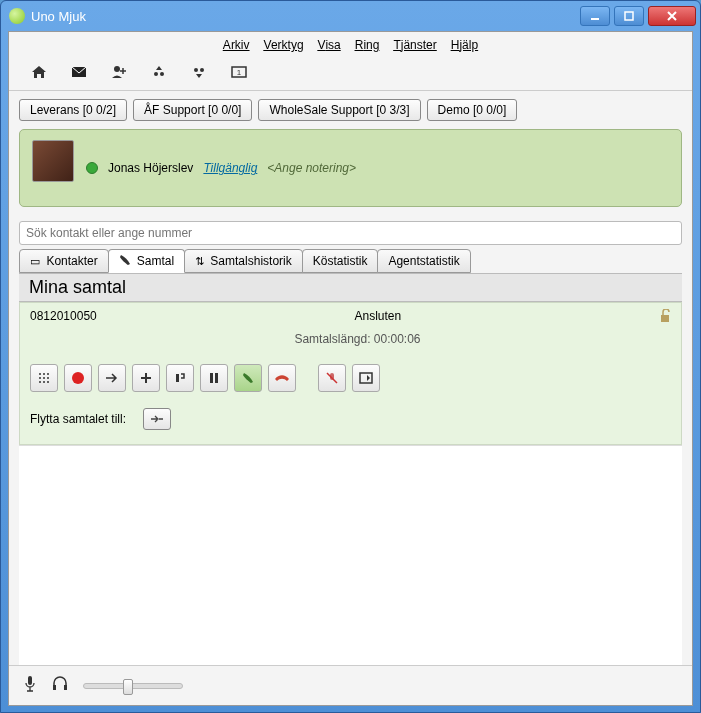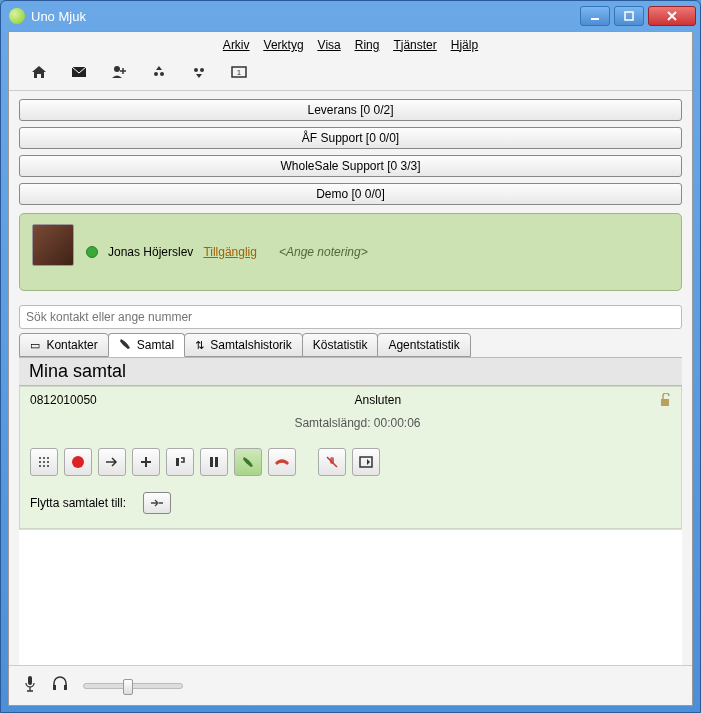--- a/index.html
+++ b/index.html
@@ -12,28 +12,28 @@
 .win-btn { width: 30px; height: 20px; border-radius: 3px; display:flex; align-items:center; justify-content:center; cursor:pointer; }
 .win-min { background: linear-gradient(#7bb6f3,#4d8dd3); border:1px solid #3474ba; color:#fff; font-weight:bold; }
 .win-max { background: linear-gradient(#7bb6f3,#4d8dd3); border:1px solid #3474ba; color:#fff; }
 .win-close { width: 48px; background: linear-gradient(#e77,#c33); border:1px solid #922; color:#fff; font-weight:bold; }
 .client { background: #f4f4f4; margin: 0 7px 7px 7px; height: 675px; border:1px solid #999; display:flex; flex-direction:column; }
 .menubar { display:flex; gap: 2px; padding: 4px 6px; font-size: 12px; justify-content: center; }
 .menubar span { padding: 2px 6px; text-decoration: underline; text-underline-offset: 1px; cursor:pointer; }
 .menubar span:first-letter { text-decoration: underline; }
 .toolbar { display:flex; gap: 20px; padding: 6px 20px 10px 20px; border-bottom: 1px solid #ccc; }
 .toolbar .tb { width: 20px; height: 16px; display:flex; align-items:center; justify-content:center; cursor:pointer; color:#333; }
-.queue-row { display:flex; gap: 6px; padding: 8px 10px; flex-direction: column; }
+.queue-row { display:flex; gap: 6px; padding: 8px 10px; }
 .queue-btn { background: linear-gradient(#fdfdfd,#e8e8e8); border:1px solid #888; border-radius:3px; padding: 3px 10px; font-size: 12px; cursor:pointer; }
 .profile-card { margin: 0 10px 10px 10px; background: #cde2b3; border:1px solid #9fb784; border-radius:5px; padding: 10px 12px; display:flex; gap:12px; min-height: 78px; }
 .avatar { width: 42px; height: 42px; border:1px solid #999; background: linear-gradient(135deg,#7a4a35,#402217); border-radius:2px; }
 .profile-line { display:flex; align-items:center; gap:10px; font-size:12px; }
 .status-dot { width:12px; height:12px; border-radius:50%; background:#3aa93a; border:1px solid #2d7d2d; }
-.status-link { color:#a16207; text-decoration:underline; }
-.note { color:#506838; font-style: italic; margin-left: 12px; }
+.status-link { color:#0369a1; text-decoration:underline;font-style:italic; }
+.note { color:#506838; font-style: italic; }
 .search-row { padding: 4px 10px; }
 .search-input { width:100%; border:1px solid #bbb; border-radius:3px; padding:4px 6px; font-size:12px; color:#888; }
 .tabs { display:flex; padding: 0 10px; font-size:12px; }
 .tab { border:1px solid #999; border-bottom:1px solid #999; background: linear-gradient(#fafafa,#e5e5e5); padding:4px 10px; display:flex; align-items:center; gap:6px; border-radius:4px 4px 0 0; margin-right:-1px; cursor:pointer; }
 .tab.active { background:#fff; border-bottom:1px solid #fff; position:relative; z-index:2; }
 .tab-icon { font-size:11px; }
 .subhdr { background:#e6e6e6; border-top:1px solid #bbb; border-bottom:1px solid #bbb; padding:3px 10px; font-size:18px; margin: 0 10px; }
 .call-area { background:#e8f4e0; margin:0 10px; padding: 0; border:1px solid #cdd9c4; flex: 0 0 auto; }
 .call-top { display:flex; justify-content:space-between; padding:6px 10px 2px 10px; font-size:12px; }
 .lock { color:#b8a060; }

